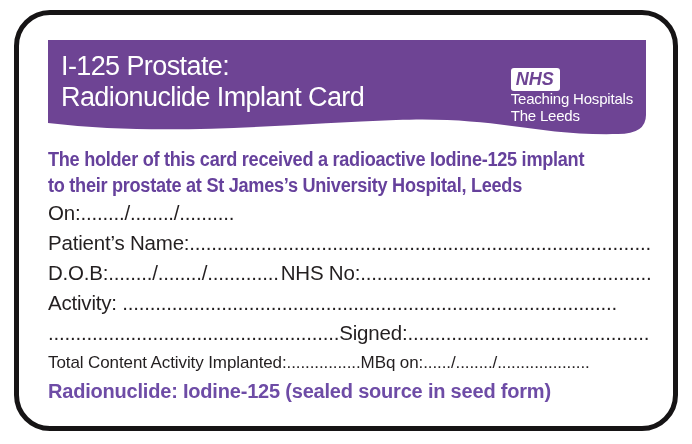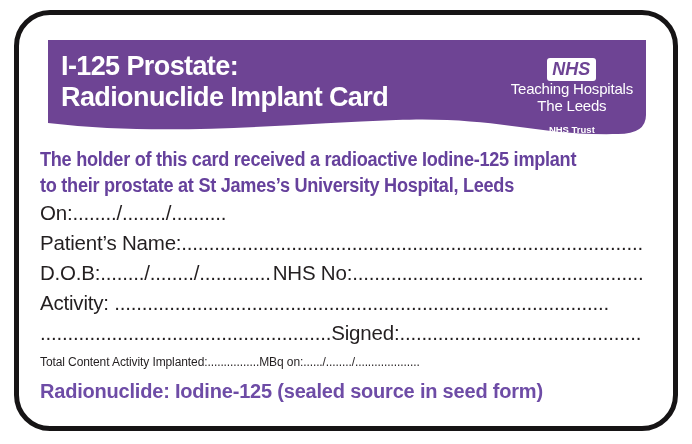--- a/index.html
+++ b/index.html
@@ -8,47 +8,47 @@
     font-family:"Liberation Sans",sans-serif;
   }
   .card{
     position:absolute;left:14px;top:10px;width:664px;height:421px;
     box-sizing:border-box;border:5px solid #161415;border-radius:36px;background:#fff;
   }
   
   .banner{position:absolute;left:29px;top:25px;width:598px;height:104px;}
   .banner-svg{position:absolute;left:0;top:0;width:598px;height:104px;}
   .title{
-    position:absolute;left:13px;top:11px;color:#ffffff;font-weight:bold;
+    position:absolute;left:13px;top:11px;color:#ffffff;font-weight:normal;
     font-size:27px;line-height:31px;letter-spacing:-0.6px;white-space:nowrap;
   }
-  .nhs-block{position:absolute;right:13px;top:18px;text-align:center;color:#ffffff;}
+  .nhs-block{position:absolute;right:13px;top:28px;text-align:left;color:#ffffff;}
   .nhs-box{
     display:inline-block;background:#ffffff;color:#6E4494;
     font-style:italic;font-weight:bold;font-size:18px;line-height:22px;
     padding:0 6px 1px 5px;border-radius:3px;
   }
   .trust{font-size:15px;line-height:16.5px;letter-spacing:-0.2px;}
   .trust-small{font-size:9.5px;line-height:12px;font-weight:bold;margin-top:10px;}
   
-  .cardbody{position:absolute;left:21px;top:131px;width:602px;}
+  .cardbody{position:absolute;left:29px;top:131px;width:602px;}
   .intro{
     color:#66419C;font-weight:bold;font-size:19.5px;line-height:26px;
     white-space:nowrap;transform:scaleX(.93);transform-origin:0 0;letter-spacing:-0.3px;
   }
   .row{
     font-size:20.5px;line-height:30px;color:#231F20;
     white-space:nowrap;overflow:hidden;letter-spacing:-0.2px;
   }
   .flex{display:flex;}
   .fixed{flex:0 0 auto;white-space:nowrap;}
   .fill{flex:1 1 auto;white-space:nowrap;overflow:hidden;}
   .gap-lg{margin-right:24px;}
   .gap-sm{margin-right:2px;}
-  .row.small{font-size:12px;line-height:29px;letter-spacing:-0.1px;align-items:flex-end;}
+  .row.small{font-size:17px;line-height:29px;letter-spacing:-0.1px;align-items:flex-end;}
   .footerline{
     font-size:20px;line-height:28px;font-weight:bold;color:#6E4CA6;
     white-space:nowrap;overflow:hidden;letter-spacing:-0.2px;
   }
 </style>
 </head>
 <body>
 
 <div class="page">
   <div class="card">

